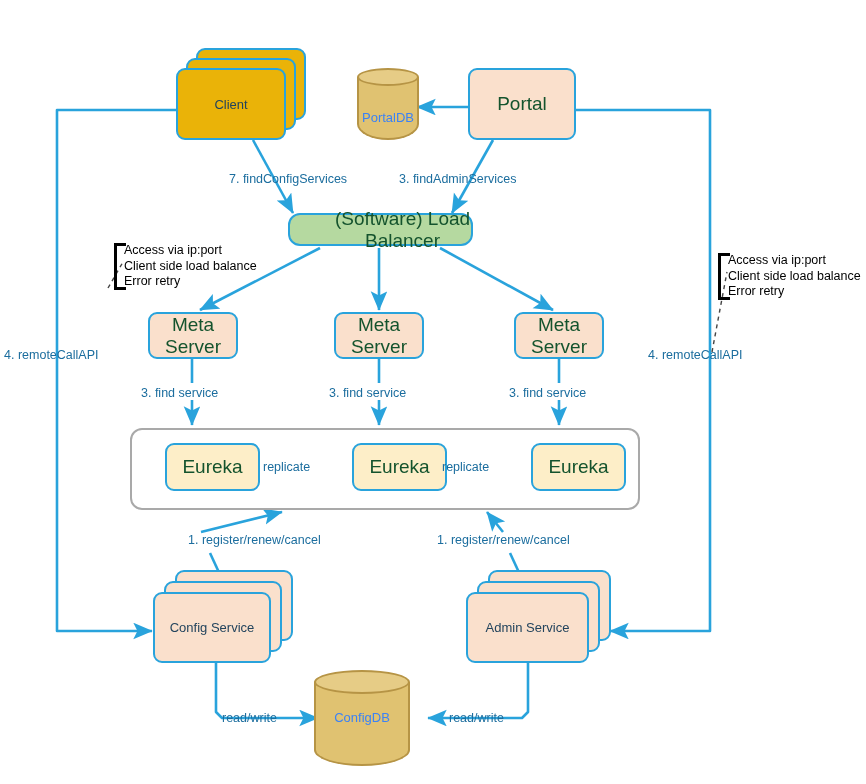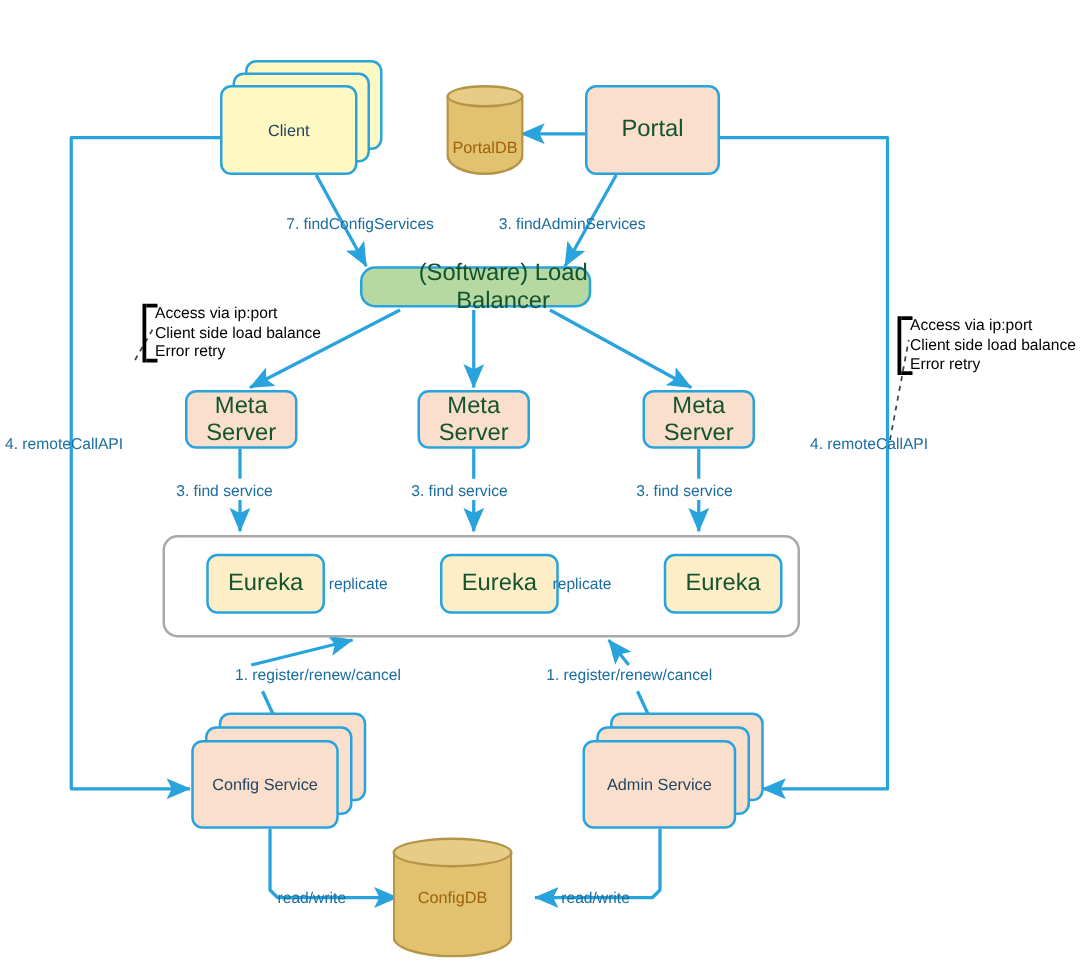--- a/index.html
+++ b/index.html
@@ -42,21 +42,21 @@
   .node.yellow{ background: #fdeec8; margin-left: 20px; }
 
   .stack-wrap { position: absolute; z-index: 5; }
   .stack-wrap .sheet {
     position: absolute;
     box-sizing: border-box;
     border: 2px solid #29a3dc;
     border-radius: 9px;
     background: #fae0cc;
   }
-  .stack-wrap.blue .sheet { background: #fef9c3; }
+  .stack-wrap.blue .sheet { background: #eab308; }
   .stack-wrap .sheet.front {
     display: flex; align-items: center; justify-content: center;
     color: #23445d; font-size: 13px;
   }
 
   .cyl { position: absolute; z-index: 5; }
   .cyl .body {
     position: absolute; left: 0; box-sizing: border-box;
     background: #e0c271;
     border-left: 2px solid #b69445;
@@ -69,21 +69,21 @@
   .cyl .top {
     position: absolute; left: 0; top: 0; box-sizing: border-box;
     width: 100%;
     background: #e6cc86;
     border: 2px solid #b69445;
     border-radius: 50% / 50%;
   }
   .cyl .label {
     position: absolute; left: 0; width: 100%;
     text-align: center;
-    color: #a16207; font-size: 13px;
+    color: #3b82f6; font-size: 13px;
     z-index: 3;
   }
 
   .eureka-group {
     position: absolute;
     box-sizing: border-box;
     border: 2px solid #a9a9a9;
     border-radius: 12px;
     background: #ffffff;
     z-index: 2;

